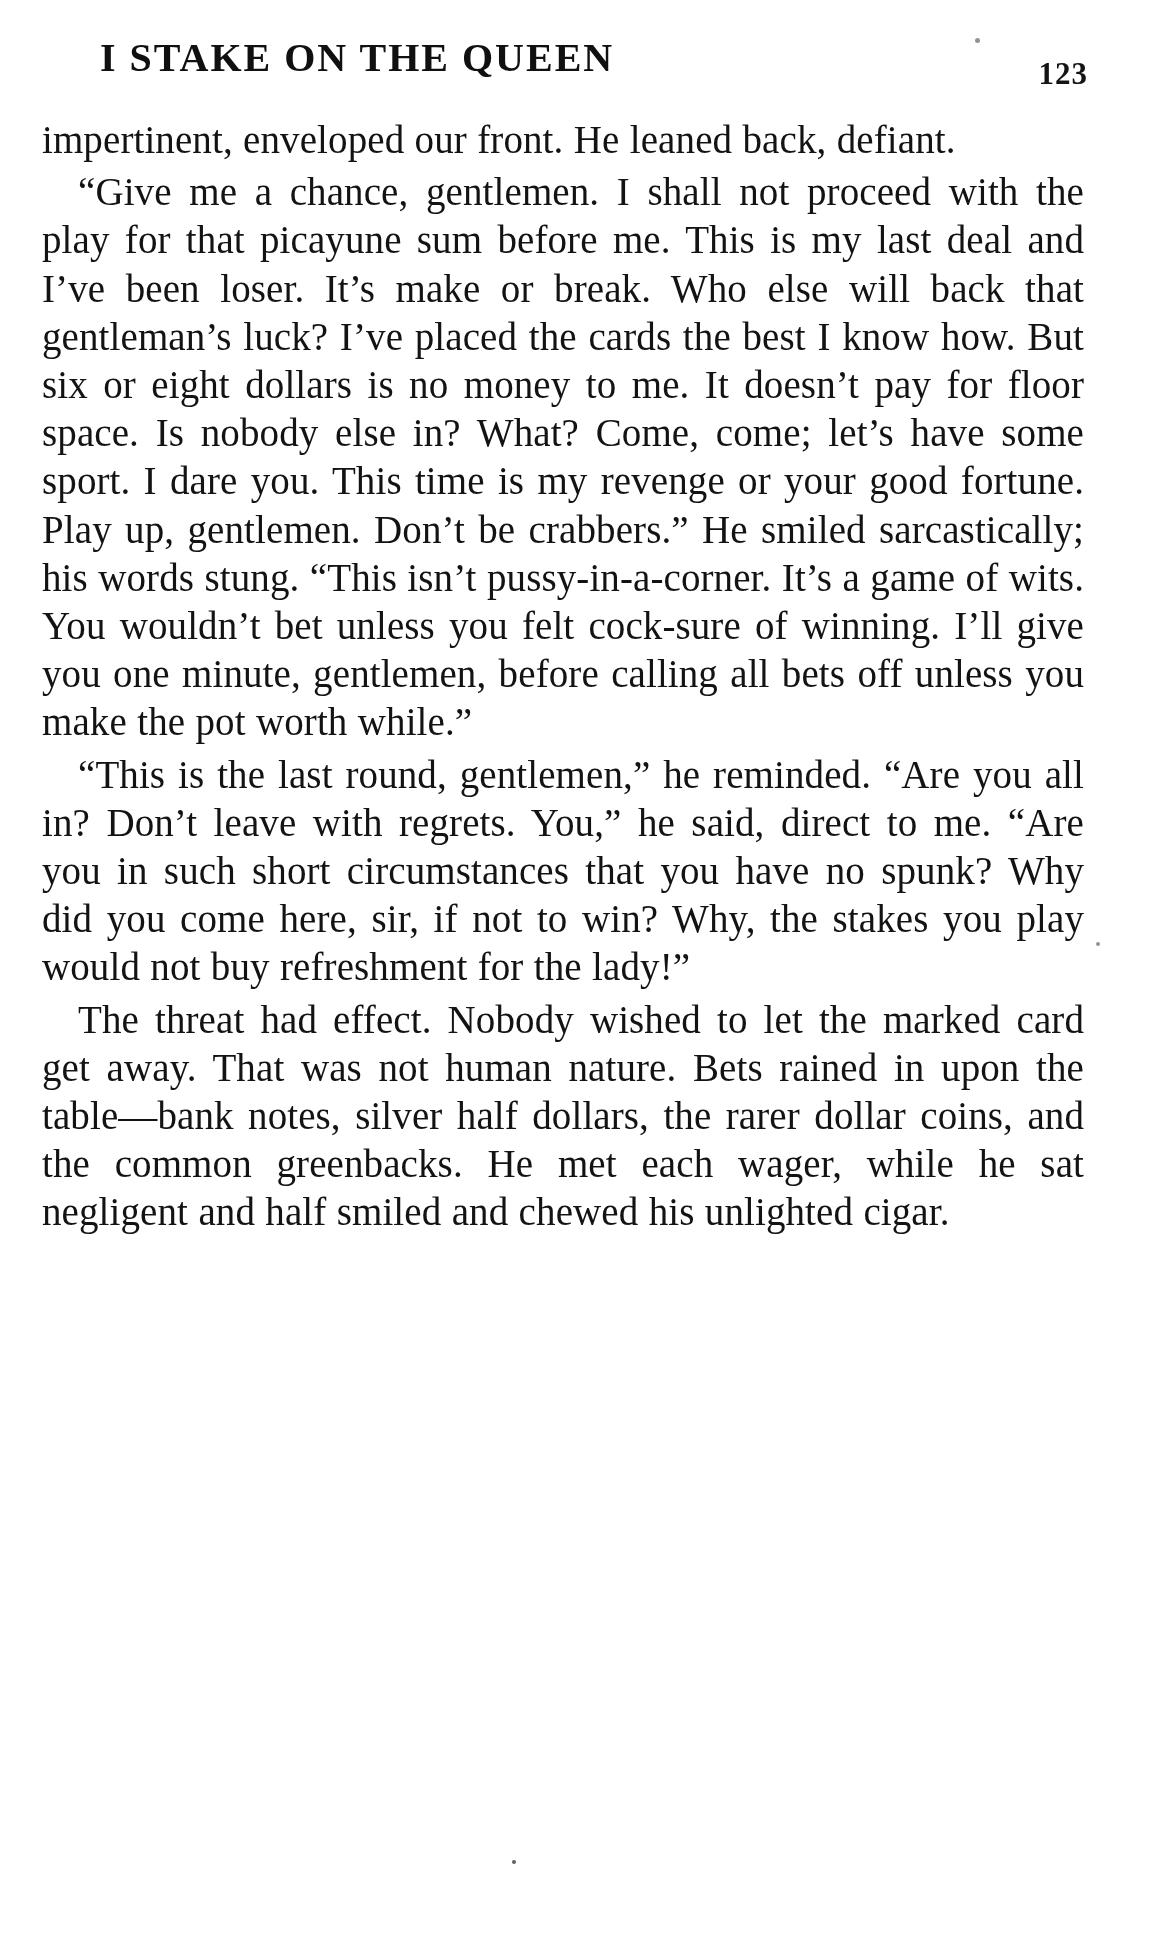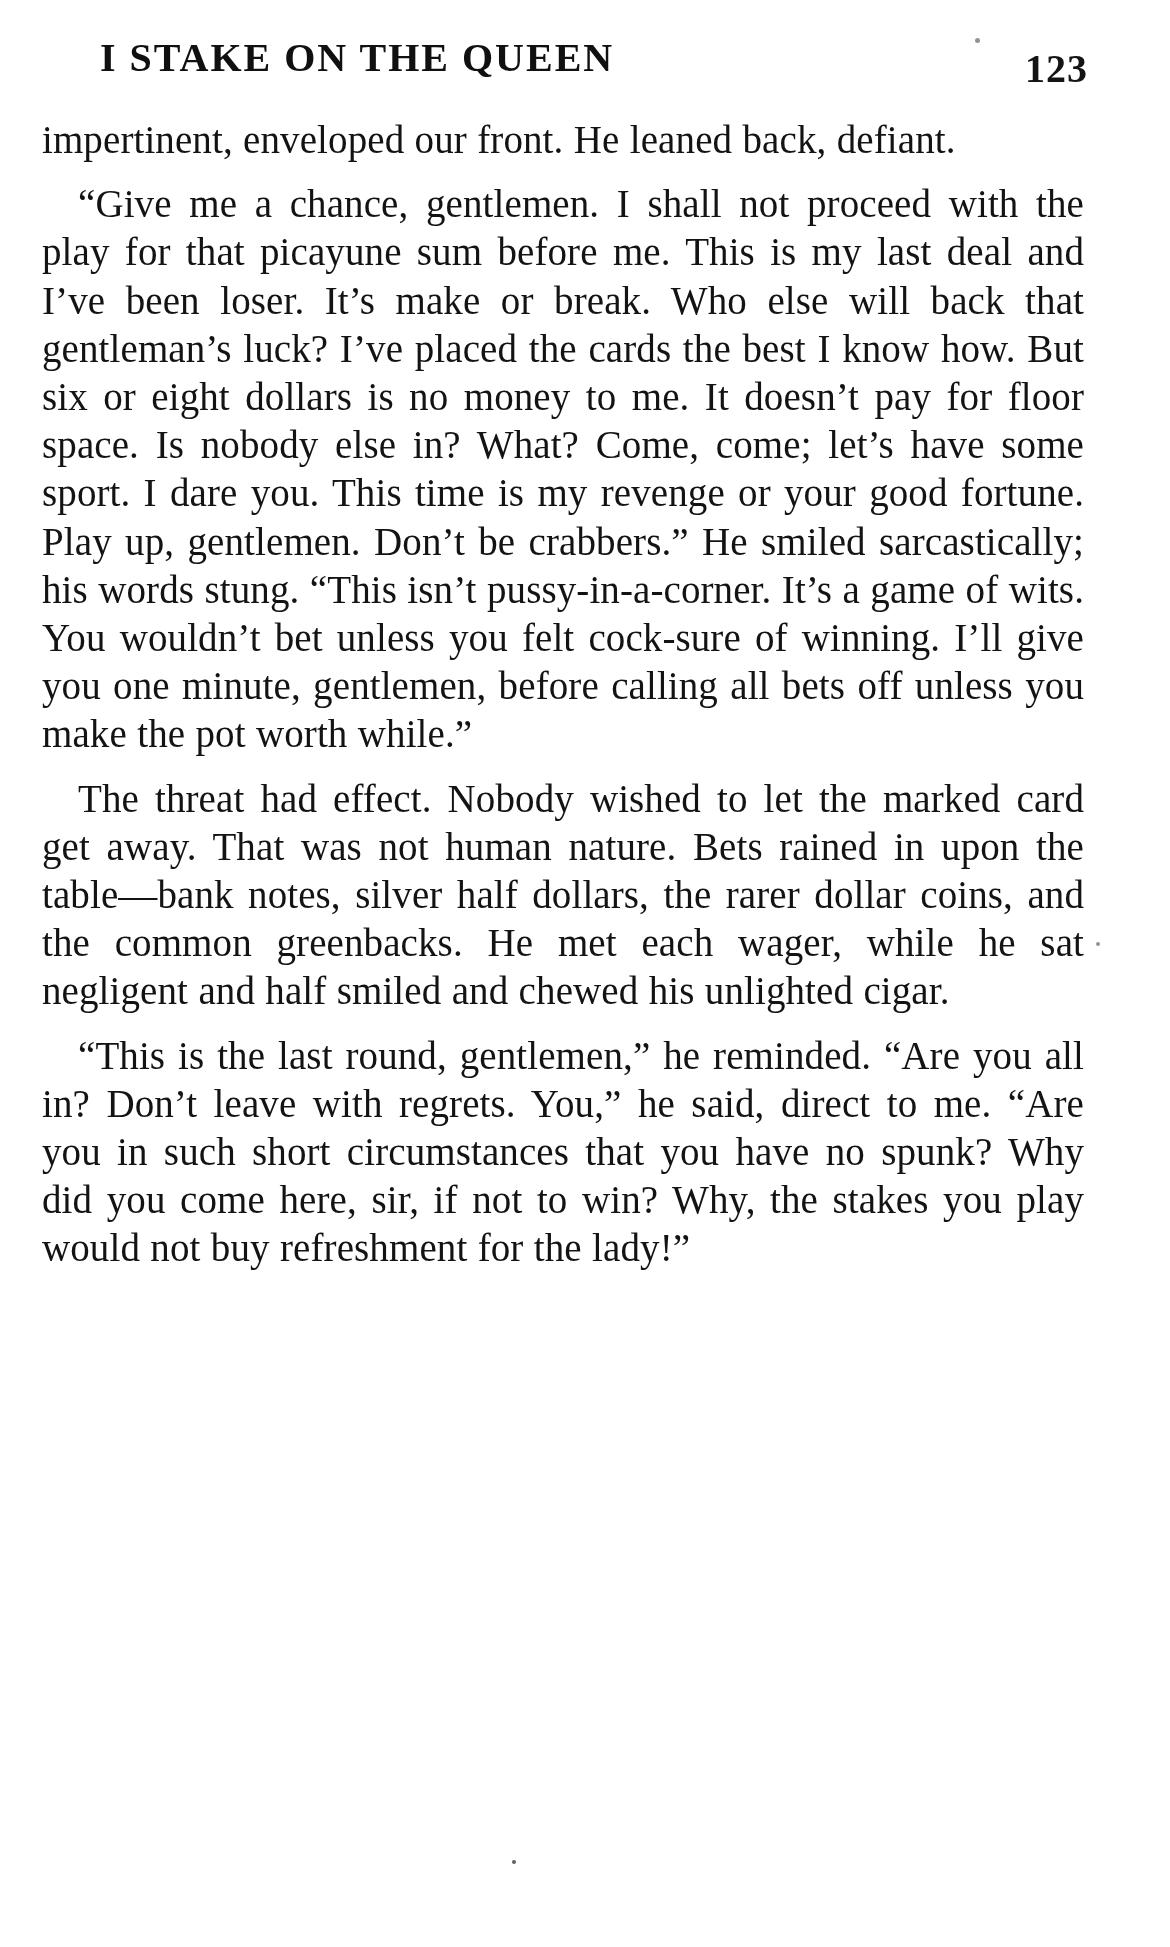--- a/index.html
+++ b/index.html
@@ -36,21 +36,21 @@
     font-weight: 700;
     color: #101010;
     white-space: nowrap;
     text-indent: 2px;
   }
   .folio {
     position: absolute;
     right: 4px;
     bottom: 14px;
     font-family: "Liberation Serif", serif;
-    font-size: 40px;
+    font-size: 31px;
     font-weight: 700;
     letter-spacing: 1px;
     color: #141414;
   }
   .body-text {
     margin-top: 10px;
     padding: 0 8px 0 4px;
   }
   .para {
     font-size: 39px;
@@ -59,21 +59,21 @@
     text-align-last: left;
     margin: 0;
     color: #131313;
     letter-spacing: 0.1px;
     word-spacing: 0.5px;
   }
   .para.indent {
     text-indent: 36px;
   }
   .para + .para {
-    margin-top: 16px;
+    margin-top: 4px;
   }
   
   .para { font-weight: 400; }
   .bottom-dot {
     position: absolute;
     left: 512px;
     top: 1860px;
     width: 4px;
     height: 4px;
     background: #2a2a2a;
@@ -93,20 +93,20 @@
 <div class="page">
 
   <div class="running-head">
     <div class="head-title">I STAKE ON THE QUEEN</div>
     <div class="folio">123</div>
   </div>
 
   <div class="body-text">
     <p class="para">impertinent, enveloped our front.  He leaned back, defiant.</p>
     <p class="para indent">“Give me a chance, gentlemen.  I shall not proceed with the play for that picayune sum before me.  This is my last deal and I’ve been loser.  It’s make or break.  Who else will back that gentleman’s luck?  I’ve placed the cards the best I know how.  But six or eight dollars is no money to me.  It doesn’t pay for floor space.  Is nobody else in?  What?  Come, come; let’s have some sport.  I dare you.  This time is my revenge or your good fortune.  Play up, gentlemen.  Don’t be crabbers.”  He smiled sarcastically; his words stung.  “This isn’t pussy-in-a-corner.  It’s a game of wits.  You wouldn’t bet unless you felt cock-sure of winning.  I’ll give you one minute, gentlemen, before calling all bets off unless you make the pot worth while.”</p>
+    <p class="para indent">“This is the last round, gentlemen,” he reminded.  “Are you all in?  Don’t leave with regrets.  You,” he said, direct to me.  “Are you in such short circumstances that you have no spunk?  Why did you come here, sir, if not to win?  Why, the stakes you play would not buy refreshment for the lady!”</p>
     <p class="para indent">The threat had effect.  Nobody wished to let the marked card get away.  That was not human nature.  Bets rained in upon the table—bank notes, silver half dollars, the rarer dollar coins, and the common greenbacks.  He met each wager, while he sat negligent and half smiled and chewed his unlighted cigar.</p>
-    <p class="para indent">“This is the last round, gentlemen,” he reminded.  “Are you all in?  Don’t leave with regrets.  You,” he said, direct to me.  “Are you in such short circumstances that you have no spunk?  Why did you come here, sir, if not to win?  Why, the stakes you play would not buy refreshment for the lady!”</p>
   </div>
 
   <div class="bottom-dot"></div>
   <span class="speck" style="left:975px;top:38px;width:5px;height:5px;"></span>
   <span class="speck" style="left:1096px;top:942px;width:4px;height:4px;"></span>
 </div>
 
 </body></html>

